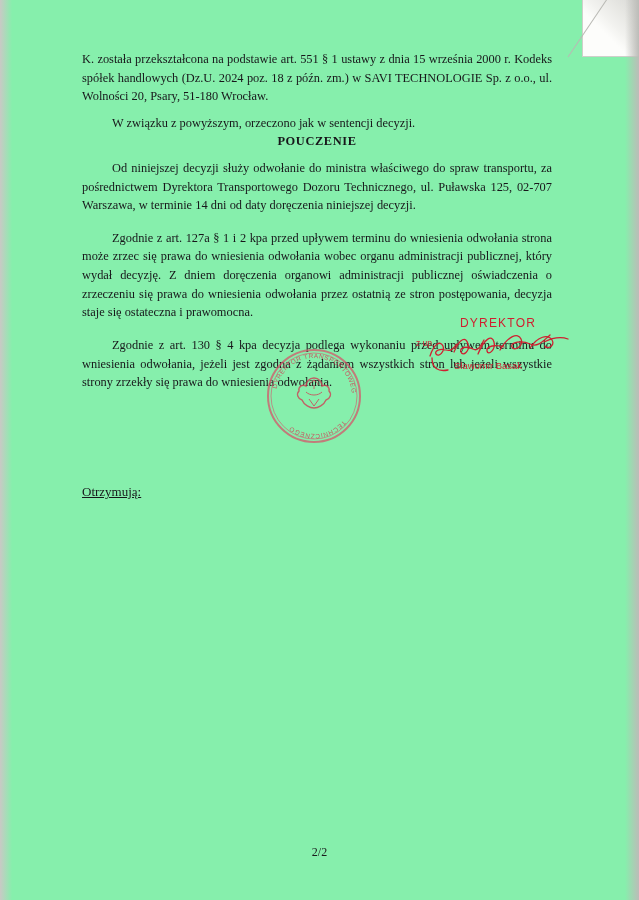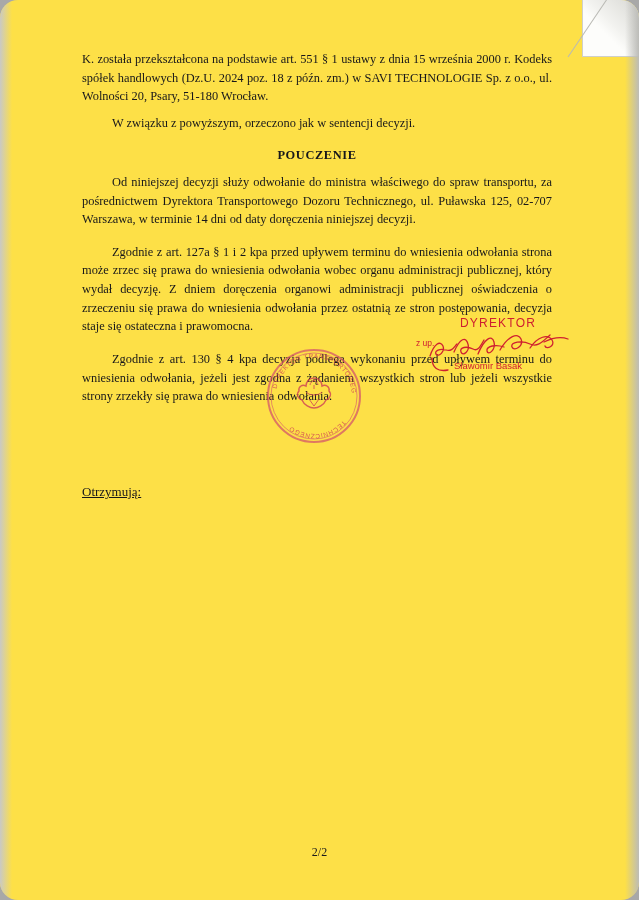--- a/index.html
+++ b/index.html
@@ -10,24 +10,23 @@
   body {
     width: 639px;
     height: 900px;
     overflow: hidden;
     font-family: "Liberation Serif", serif;
   }
   .page {
     position: relative;
     width: 639px;
     height: 900px;
-    background: #fde047;
+    background: #86efac;
     box-sizing: border-box;
     overflow: hidden;
-    border-radius: 18px;
   }
   
   .page::before {
     content: "";
     position: absolute;
     left: 0; top: 0; bottom: 0;
     width: 12px;
     background: linear-gradient(to right, #c9c9c5, rgba(253,253,251,0));
     pointer-events: none;
   }
@@ -77,21 +76,20 @@
     margin: 0 0 0 0;
   }
   .indent {
     text-indent: 30px;
   }
   .gap-sm { margin-top: 8px; }
   .heading {
     text-align: center;
     font-weight: bold;
     letter-spacing: 0.6px;
-    margin-top: 14px;
     margin-bottom: 8px;
   }
   .block-gap { margin-top: 14px; }
 
   
   .sig-area {
     position: absolute;
     left: 398px;
     top: 316px;
     width: 200px;

